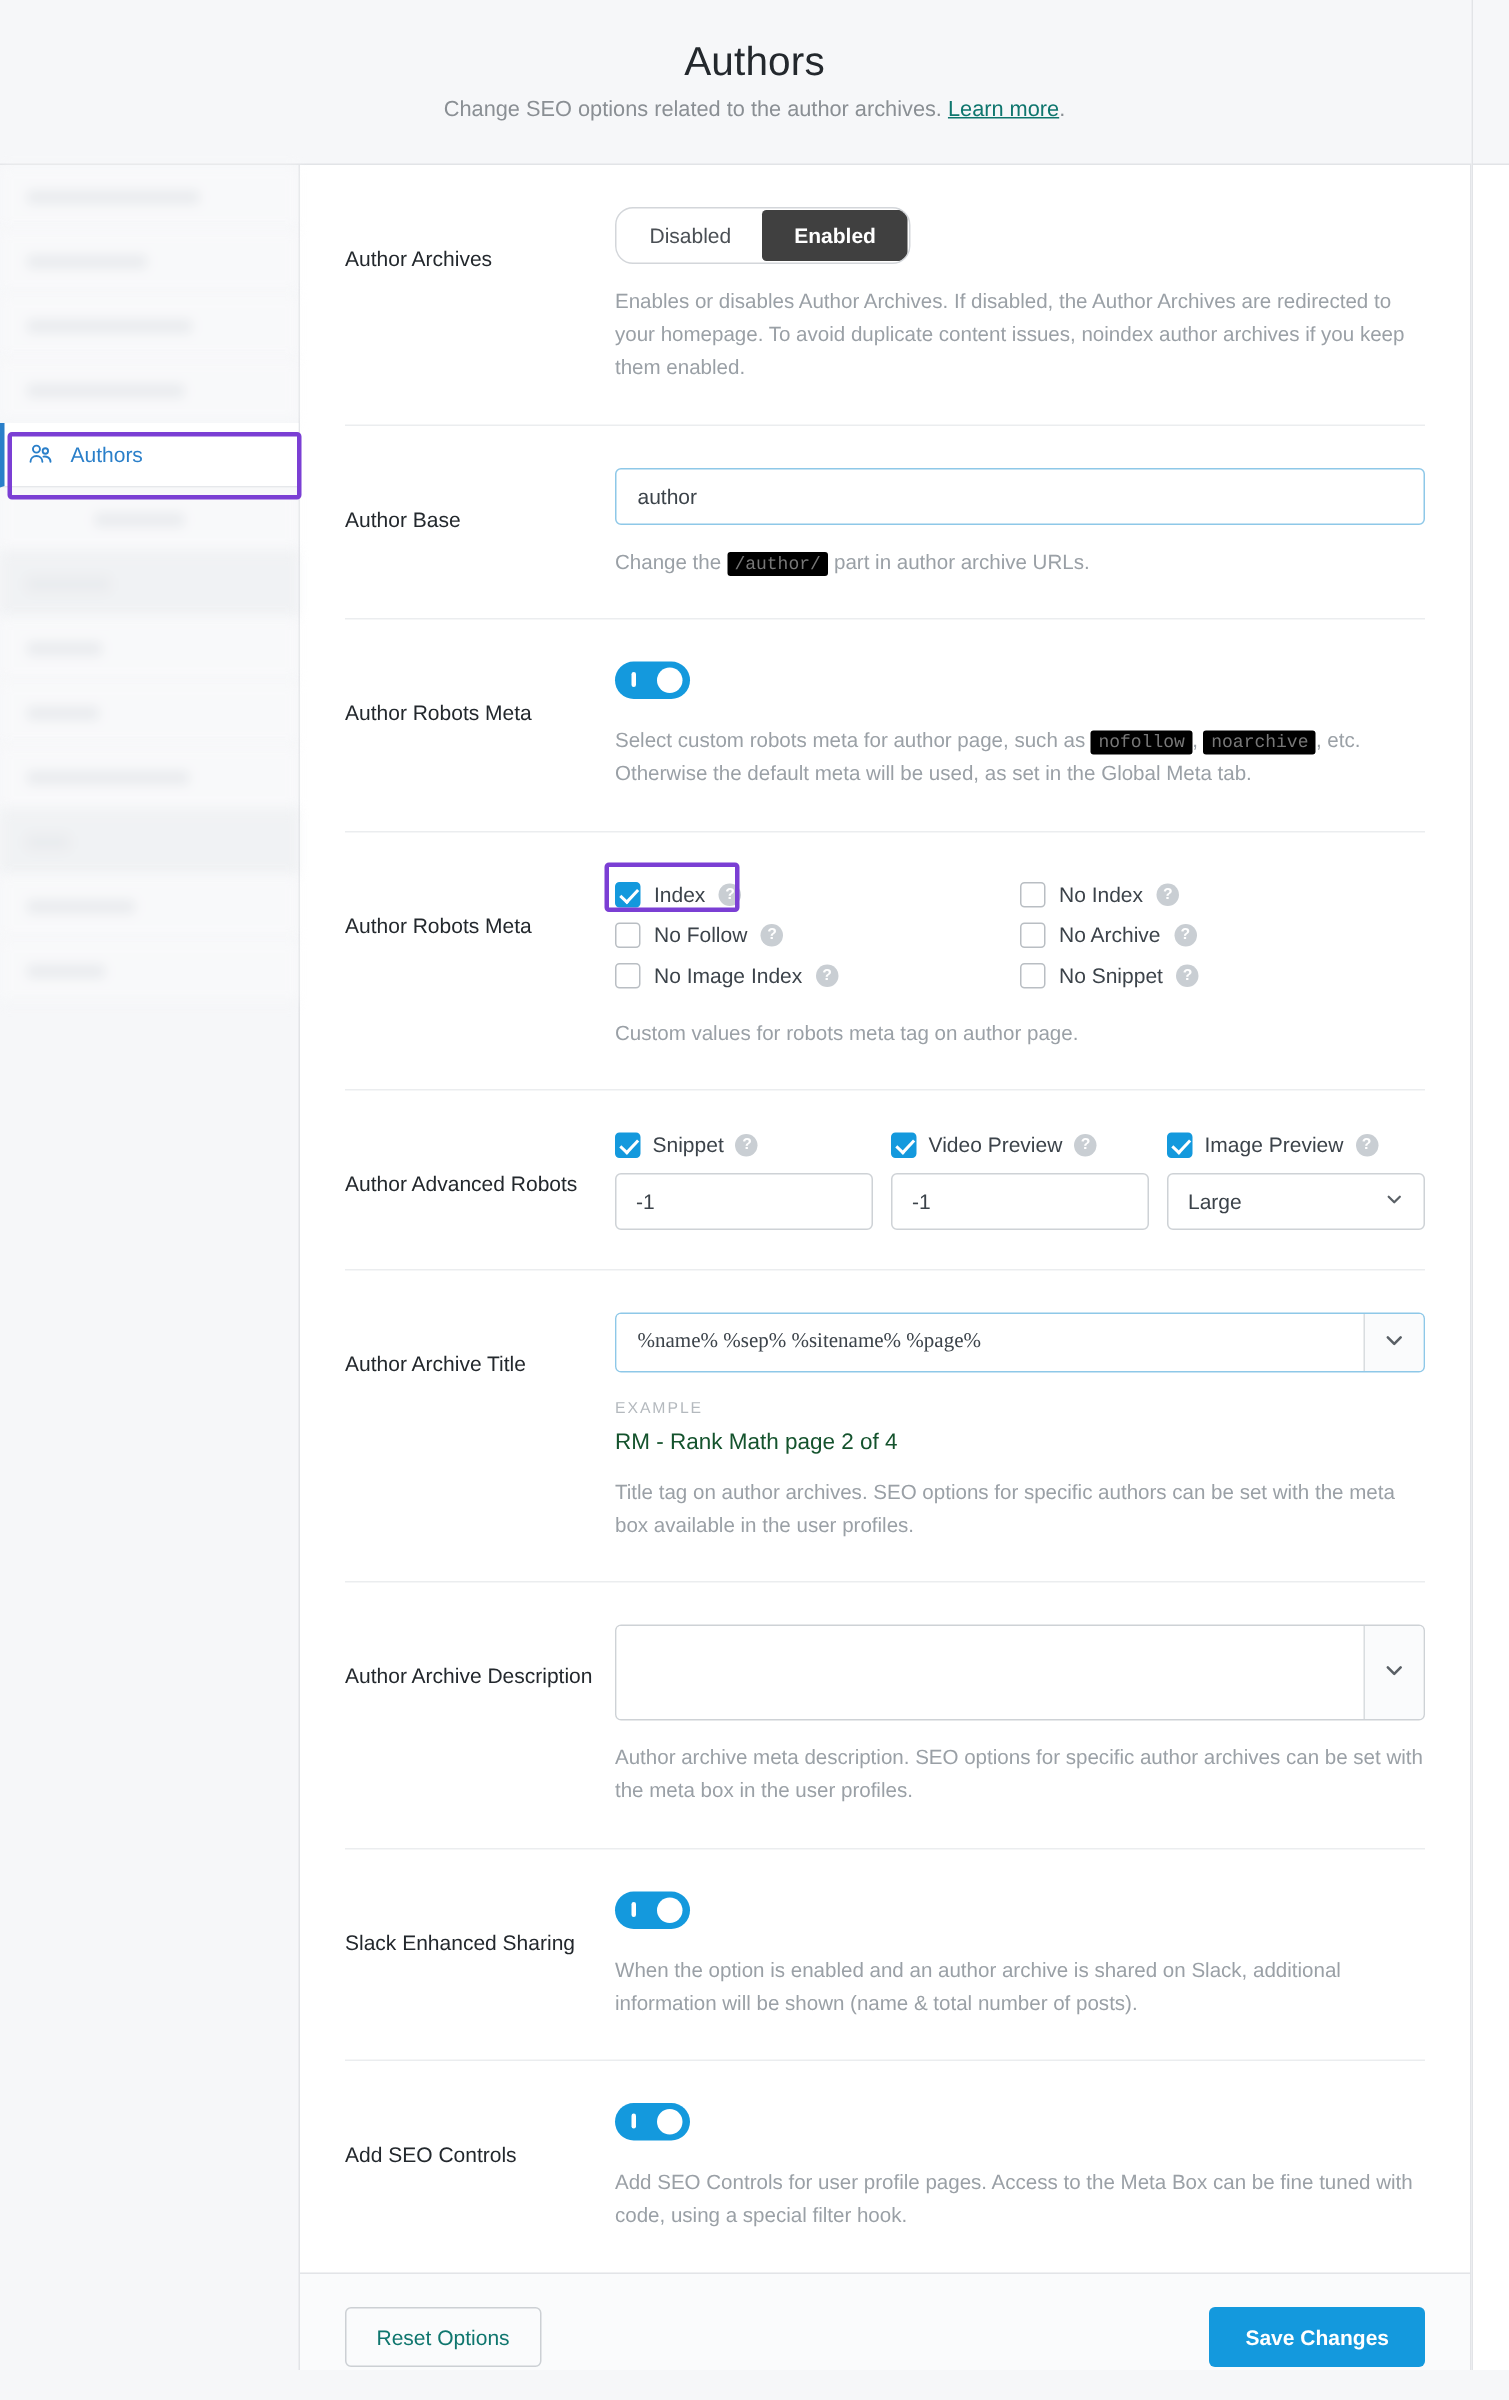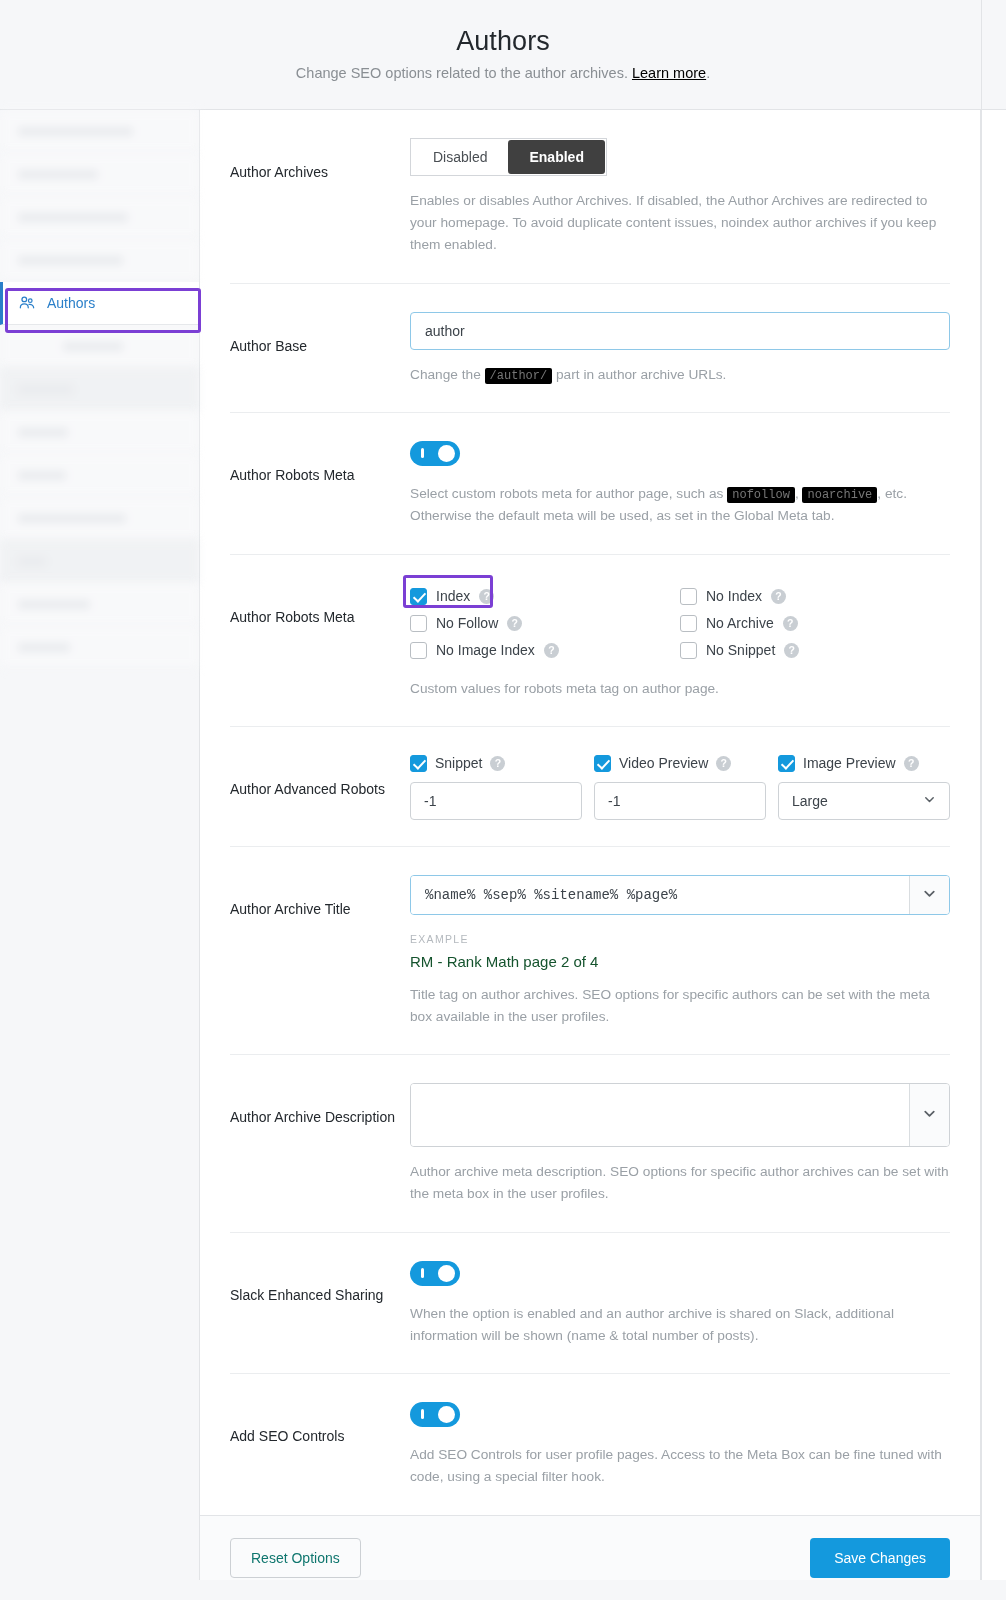--- a/index.html
+++ b/index.html
@@ -29,21 +29,21 @@
     font-weight: normal;
     color: #23282d;
     margin: 0 0 8px 0;
     letter-spacing: .1px;
   }
   .page-sub {
     font-size: 14.5px;
     color: #8a8f94;
   }
   .page-sub a {
-    color: #000000;
+    color: #0f766e;
     text-decoration: underline;
   }
 
   
   .right-rail {
     position: absolute;
     top: 0;
     left: 981px;
     width: 25px;
     height: 1600px;
@@ -169,21 +169,21 @@
     font-family: "Liberation Mono", monospace;
     font-size: 12px;
     padding: 1px 5px;
     border-radius: 2px;
   }
 
   
   .segmented {
     display: inline-flex;
     border: 1px solid #d3d6da;
-    border-radius: 0;
+    border-radius: 12px;
     overflow: hidden;
     background: #fff;
     padding: 1px;
   }
   .seg-btn {
     padding: 9px 21px;
     font-size: 14px;
     border: none;
     background: transparent;
     color: #4a4f54;
@@ -353,21 +353,21 @@
     background: #fff;
   }
   .combo.plain { border-color: #ced2d6; }
   .combo-input {
     flex: 1;
     border: none;
     outline: none;
     padding: 0 14px;
     height: 38px;
     font-size: 14px;
-    font-family: Liberation Mono, monospace;
+    font-family: Liberation Serif, serif;
     color: #3c434a;
     background: #fff;
     min-width: 0;
   }
   .combo-area {
     flex: 1;
     border: none;
     outline: none;
     padding: 10px 14px;
     height: 62px;
@@ -423,20 +423,21 @@
   }
   .btn-save {
     padding: 12px 24px;
     font-size: 14px;
     background: #1499dd;
     border: none;
     border-radius: 4px;
     color: #fff;
     cursor: pointer;
     font-family: inherit;
+    font-weight: bold;
   }
   .bottom-strip {
     position: absolute;
     top: 1580px;
     left: 0;
     width: 1006px;
     height: 20px;
     background: #f6f7f9;
   }
 </style>

